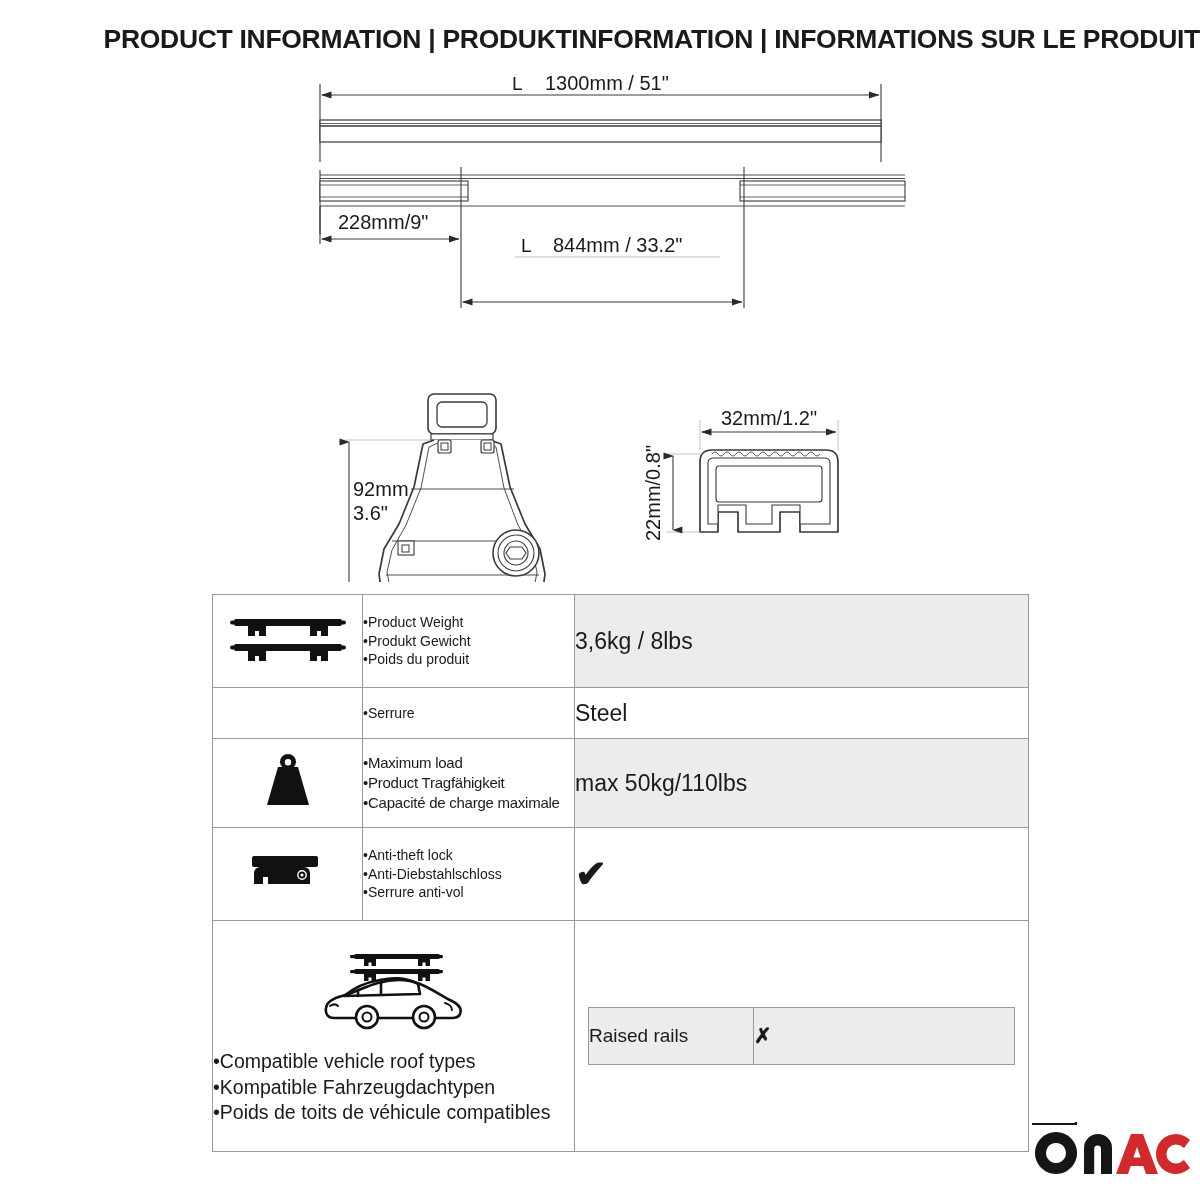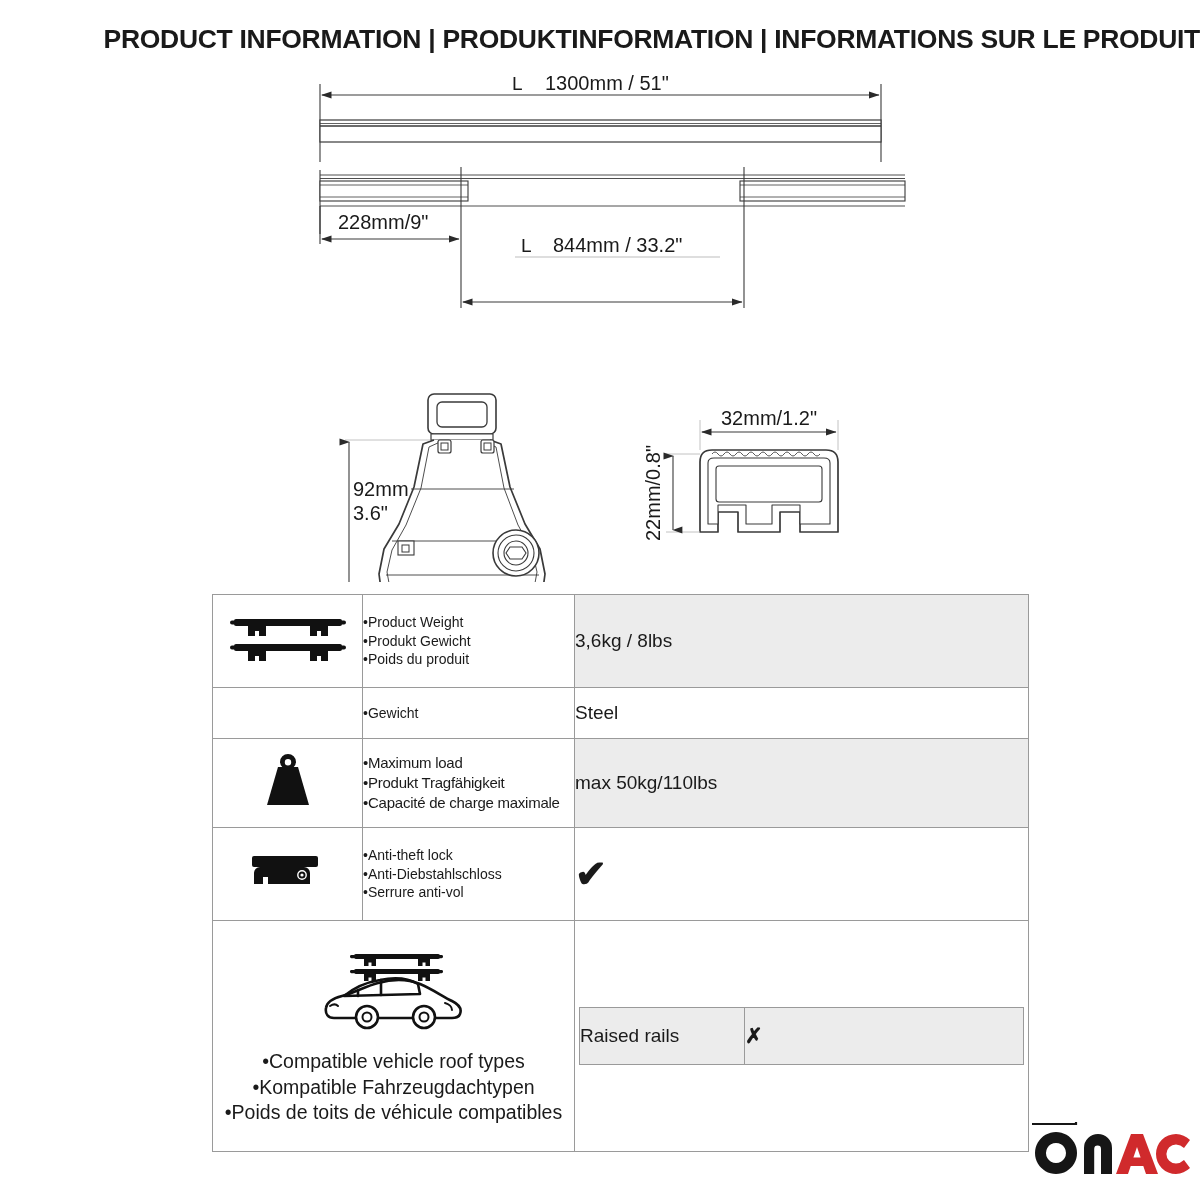--- a/index.html
+++ b/index.html
@@ -69,21 +69,21 @@
     padding: 6px 2px 6px 10px;
     font-size: 14px;
     line-height: 1.32;
     color: #1a1a1a;
     white-space: nowrap;
   }
   .cell-label.indent { padding-left: 30px; }
   .cell-label.indent-sm { padding-left: 22px; }
   .cell-value {
     padding: 6px 0 6px 22px;
-    font-size: 19px;
+    font-size: 23px;
     color: #1a1a1a;
   }
   .bullet-line { display:block; }
 
   
   .sub-table {
     width: 100%;
     border-collapse: collapse;
     table-layout: fixed;
   }
@@ -100,21 +100,21 @@
   .sub-table tr:last-child td { border-bottom: none; }
   .sub-table td:last-child { border-right: none; }
 
   .cell-compat-label {
     padding: 0 4px 14px 14px;
     font-size: 19.5px;
     line-height: 1.33;
     color: #1a1a1a;
   }
   .compat-inner { text-align:center; }
-  .compat-text { text-align:center; margin-top: 4px; }
+  .compat-text { text-align:left; margin-top: 4px; }
 
   .nowrap-shrink { font-size: 15px; letter-spacing: -0.25px; }
 
   
   #brand-logo {
     position: absolute;
     left: 1032px;
     top: 1122px;
     width: 160px;
     height: 56px;
@@ -290,38 +290,38 @@
         <span class="bullet-line">•<span>Product Weight</span></span>
         <span class="bullet-line">•<span>Produkt Gewicht</span></span>
         <span class="bullet-line">•<span>Poids du produit</span></span>
       </td>
       <td class="cell-value">3,6kg / 8lbs</td>
     </tr>
 
     <tr>
       <td class="cell-icon" style="height:50px;"></td>
       <td class="cell-label">
-        <span class="bullet-line">•<span>Gewicht</span></span>
+        <span class="bullet-line">•<span>Serrure</span></span>
       </td>
       <td class="cell-value">Steel</td>
     </tr>
 
     <tr class="row-shaded">
       <td class="cell-icon" style="height:88px;">
         <svg width="60" height="58" viewBox="0 0 60 58">
           <g fill="#111111">
             <path d="M30,2 a8,8 0 0 0 -8,8 a8,8 0 0 0 3,6 h10 a8,8 0 0 0 3,-6 a8,8 0 0 0 -8,-8 z
                      M30,7 a3.2,3.2 0 0 1 0,6.4 a3.2,3.2 0 0 1 0,-6.4 z"></path>
             <path d="M20,15 h20 l11,38 h-42 z"></path>
           </g>
         </svg>
       </td>
       <td class="cell-label indent-sm nowrap-shrink">
         <span class="bullet-line">•<span>Maximum load</span></span>
-        <span class="bullet-line">•<span>Produkt Tragfähigkeit</span></span>
+        <span class="bullet-line">•<span>Product Tragfähigkeit</span></span>
         <span class="bullet-line">•<span>Capacité de charge maximale</span></span>
       </td>
       <td class="cell-value">max 50kg/110lbs</td>
     </tr>
 
     <tr>
       <td class="cell-icon" style="height:92px;">
         <svg width="76" height="44" viewBox="0 0 76 44">
           <g fill="#111111">
             <rect x="2" y="6" width="66" height="11" rx="2"></rect>
@@ -378,21 +378,21 @@
               <path d="M131,57 C135,58 138,61 138,64"></path>
             </g>
           </svg>
         </div>
         <div class="compat-text">
           <span class="bullet-line">•<span>Compatible vehicle roof types</span></span>
           <span class="bullet-line">•<span>Kompatible Fahrzeugdachtypen</span></span>
           <span class="bullet-line">•<span>Poids de toits de véhicule compatibles</span></span>
         </div>
       </td>
-      <td style="padding:4px;">
+      <td style="padding:13px;">
         <table class="sub-table">
           <tbody>
             <tr class="shaded">
               <td class="sub-name">Raised rails</td>
               <td class="sub-mark">✗</td>
             </tr>
           </tbody>
         </table>
       </td>
     </tr>

